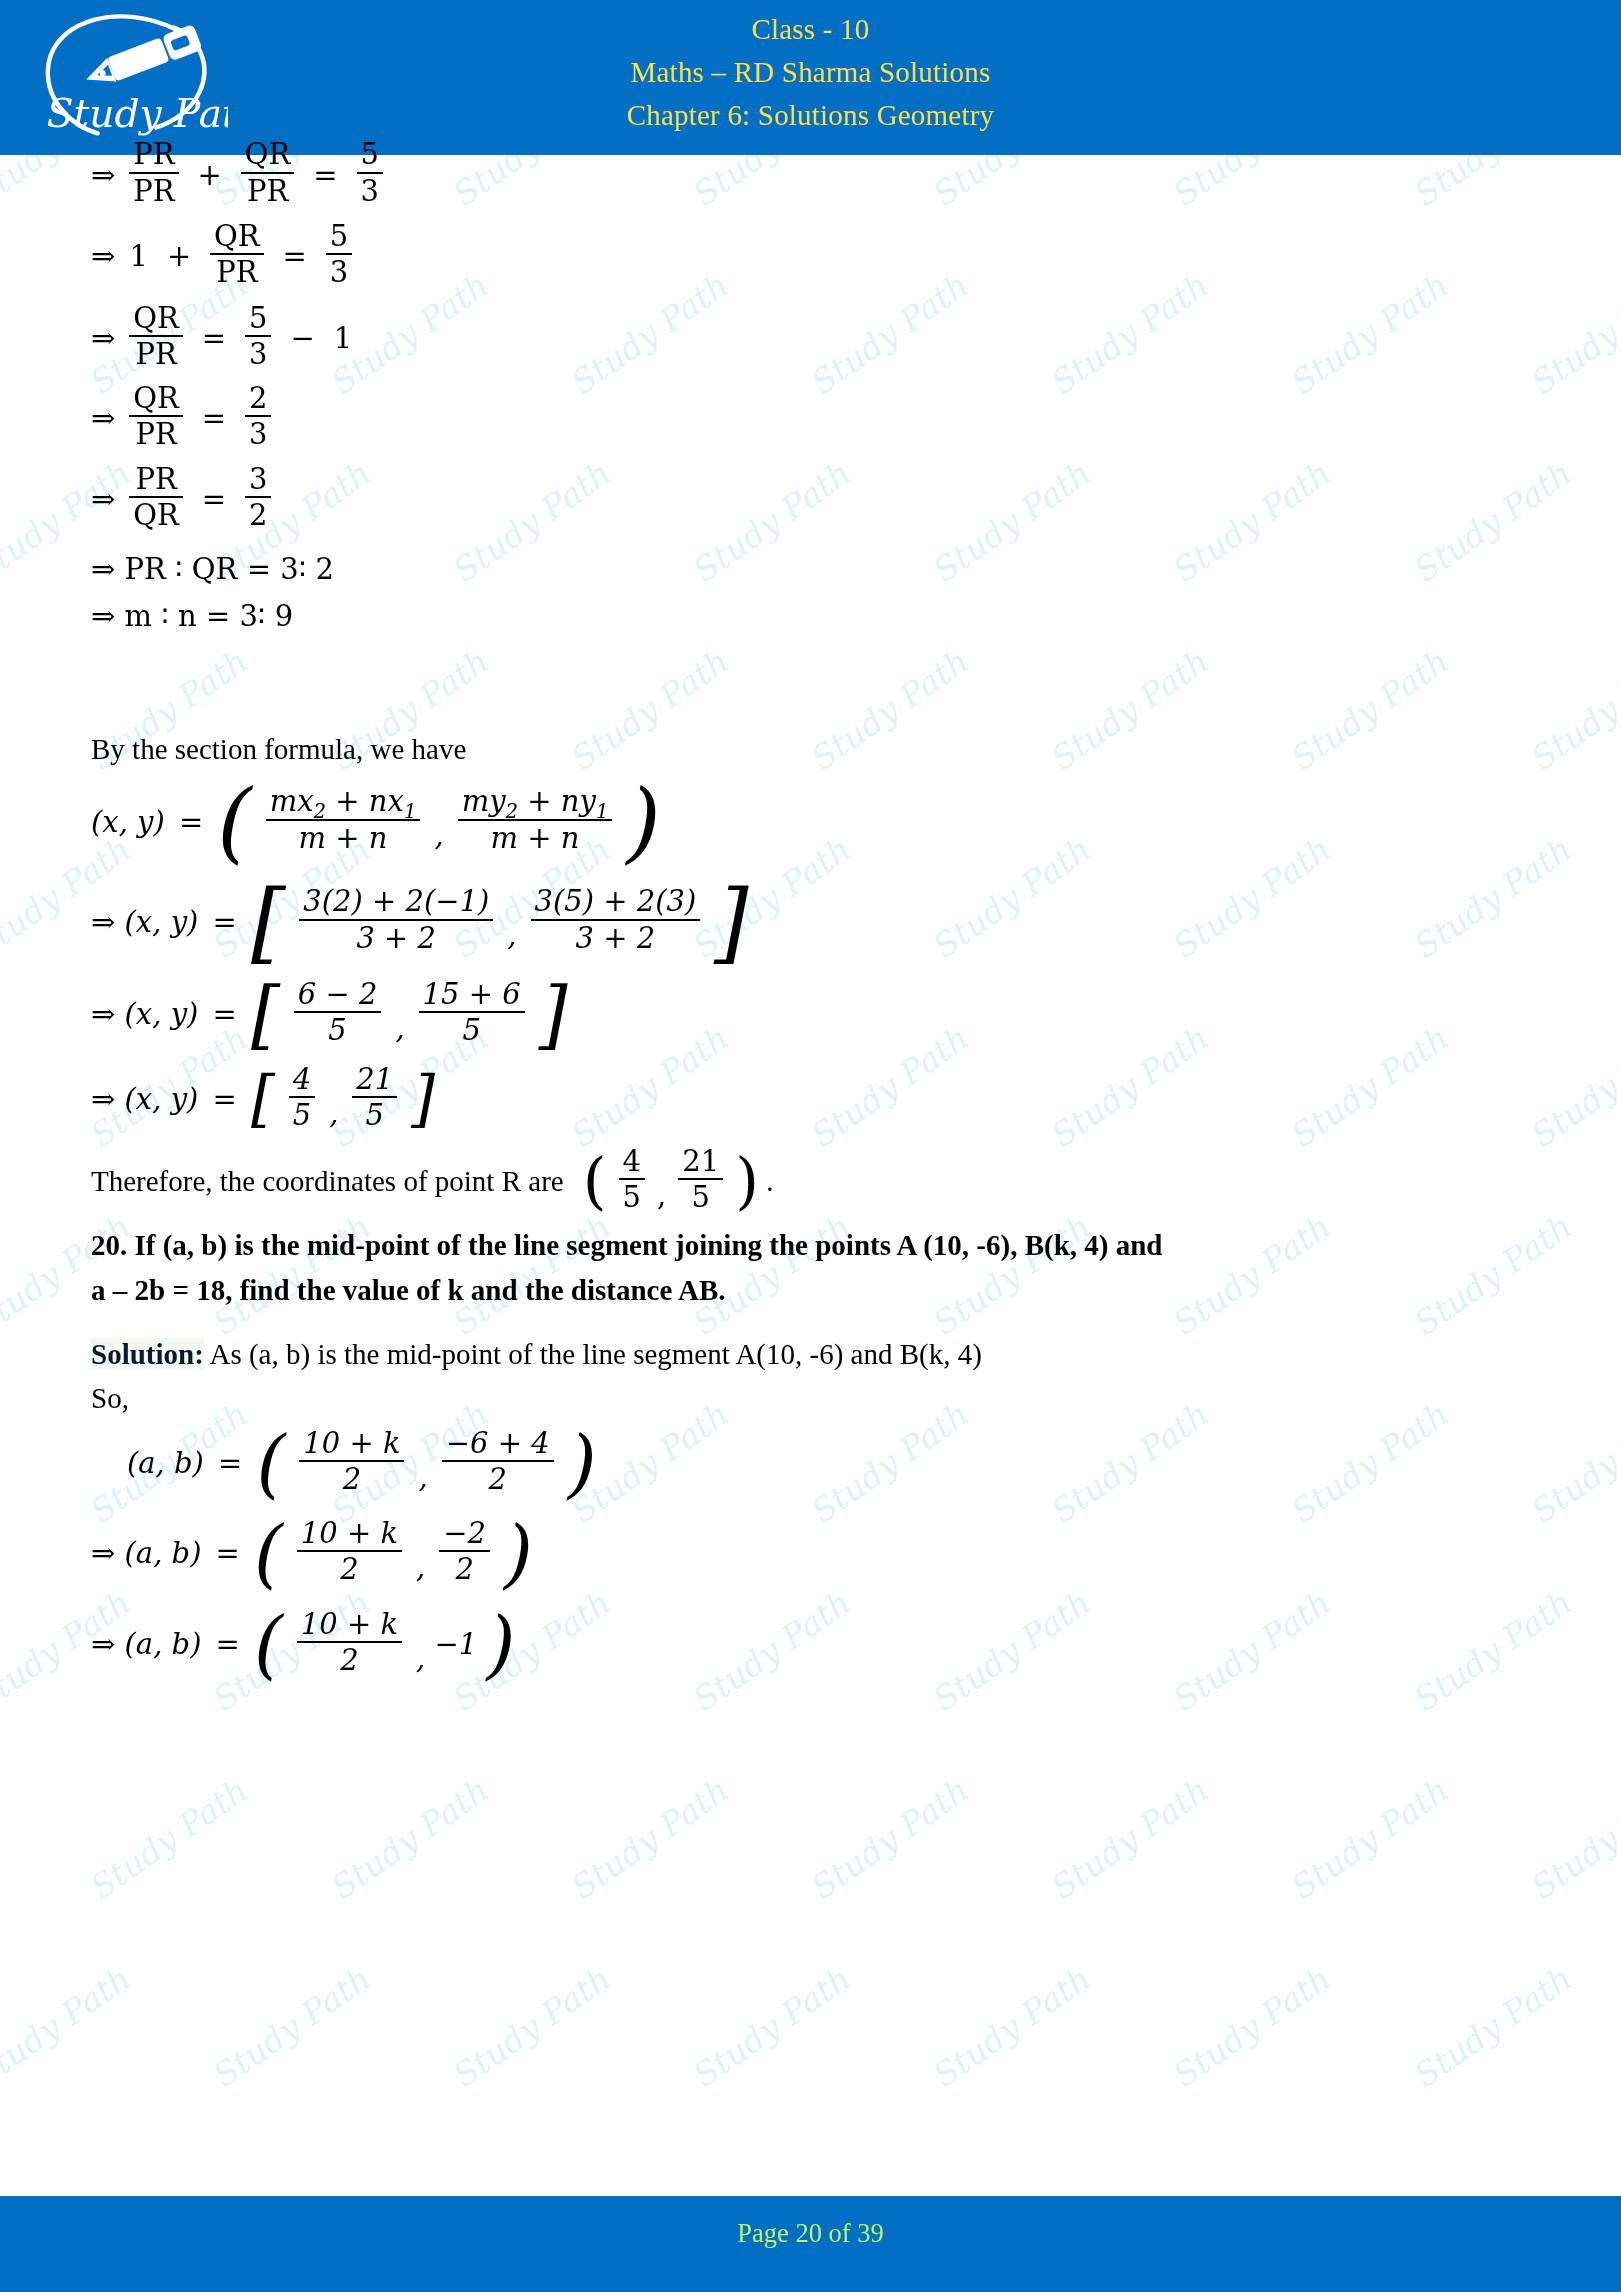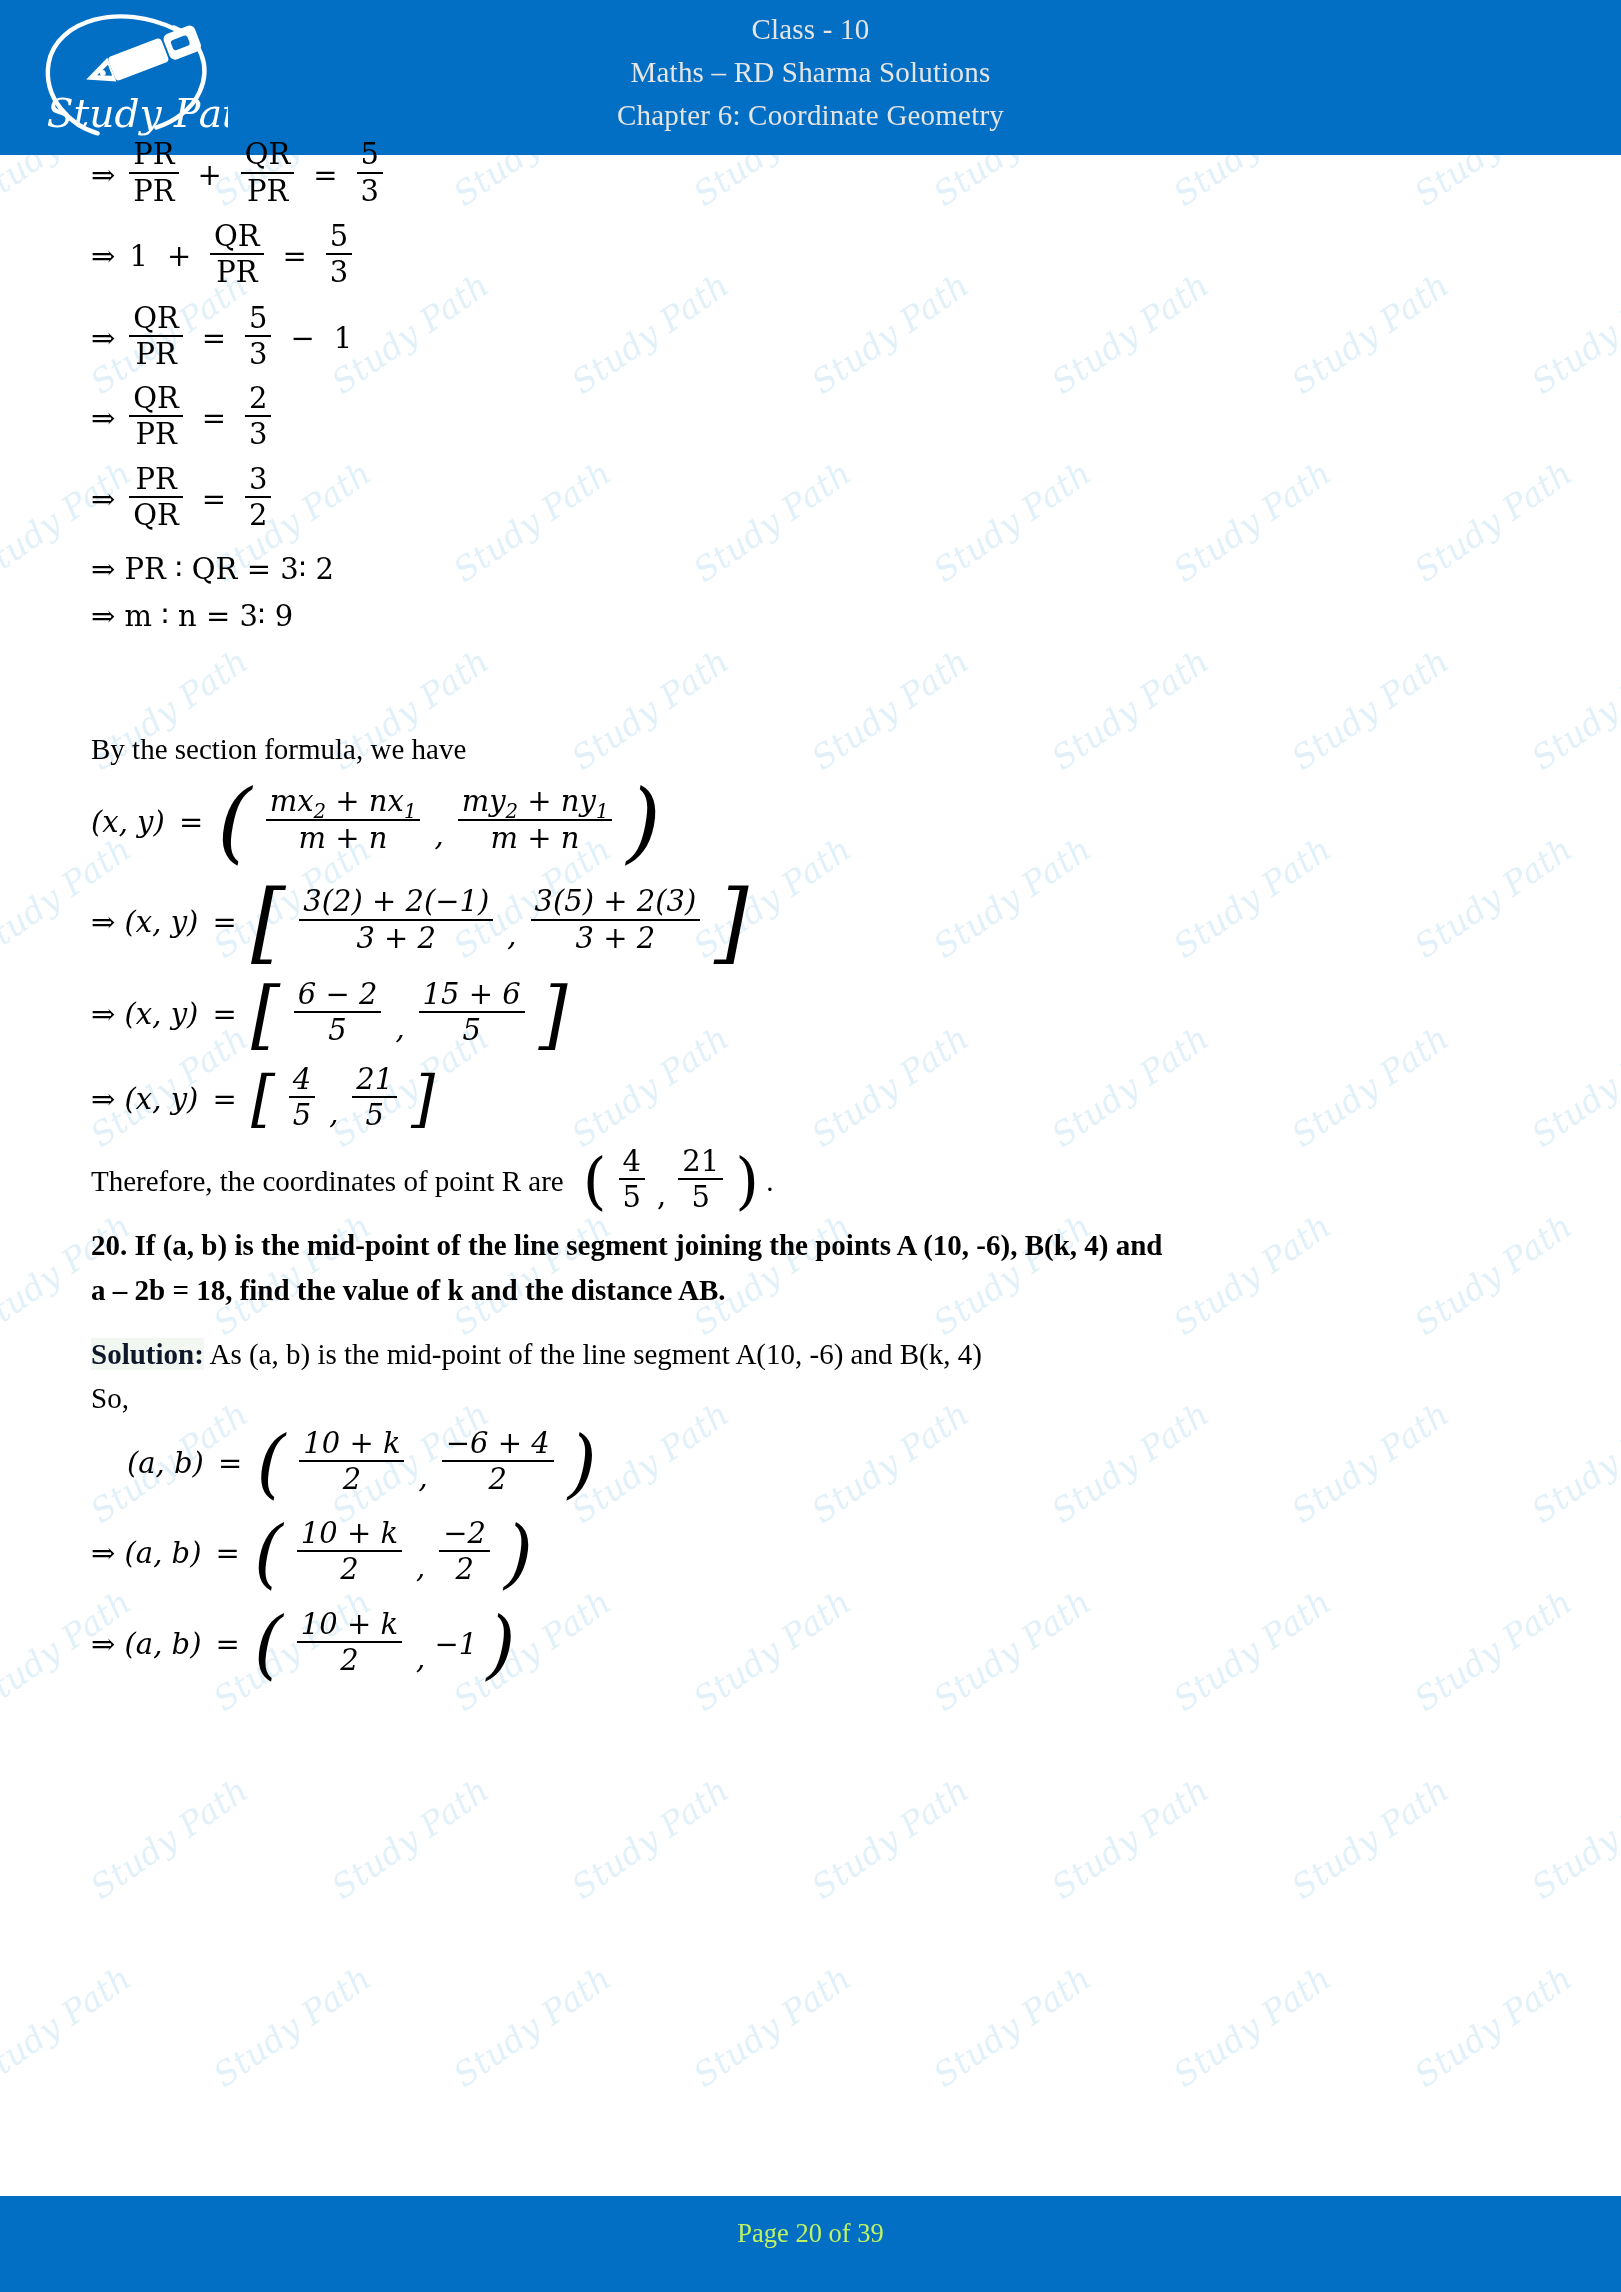--- a/index.html
+++ b/index.html
@@ -30,21 +30,21 @@
     top: 5.9px;
     width: 201px;
     height: 143px;
   }
   .logo-wrap svg { display: block; }
   .header-titles {
     position: absolute;
     left: 0; right: 0;
     top: 7.8px;
     text-align: center;
-    color: #e5e5e5;
+    color: #fde047;
     font-family: "Liberation Serif", serif;
   }
   .header-line {
     font-size: 29px;
     line-height: 43px;
     letter-spacing: 0.2px;
     white-space: nowrap;
   }
 
   
@@ -185,21 +185,21 @@
         <path d="M70 58 L84 52 L84 64 Z" fill="#036FC4"></path>
         <circle cx="76" cy="58" r="3" fill="#FFFFFF"></circle>
       </g>
 
       <text x="20" y="124" fill="#FFFFFF" font-family="DejaVu Serif, serif" font-style="italic" font-size="40">Study Path</text>
     </svg>
   </div>
   <div class="header-titles">
     <div class="header-line">Class - 10</div>
     <div class="header-line">Maths – RD Sharma Solutions</div>
-    <div class="header-line">Chapter 6: Coordinate Geometry</div>
+    <div class="header-line">Chapter 6: Solutions Geometry</div>
   </div>
 </div>
 
 <div class="watermarks" id="wm-layer">
     <div class="wm" style="left: -39px; top: -29px;">Study Path</div>
     <div class="wm" style="left: 201px; top: -29px;">Study Path</div>
     <div class="wm" style="left: 441px; top: -29px;">Study Path</div>
     <div class="wm" style="left: 681px; top: -29px;">Study Path</div>
     <div class="wm" style="left: 921px; top: -29px;">Study Path</div>
     <div class="wm" style="left: 1161px; top: -29px;">Study Path</div>

